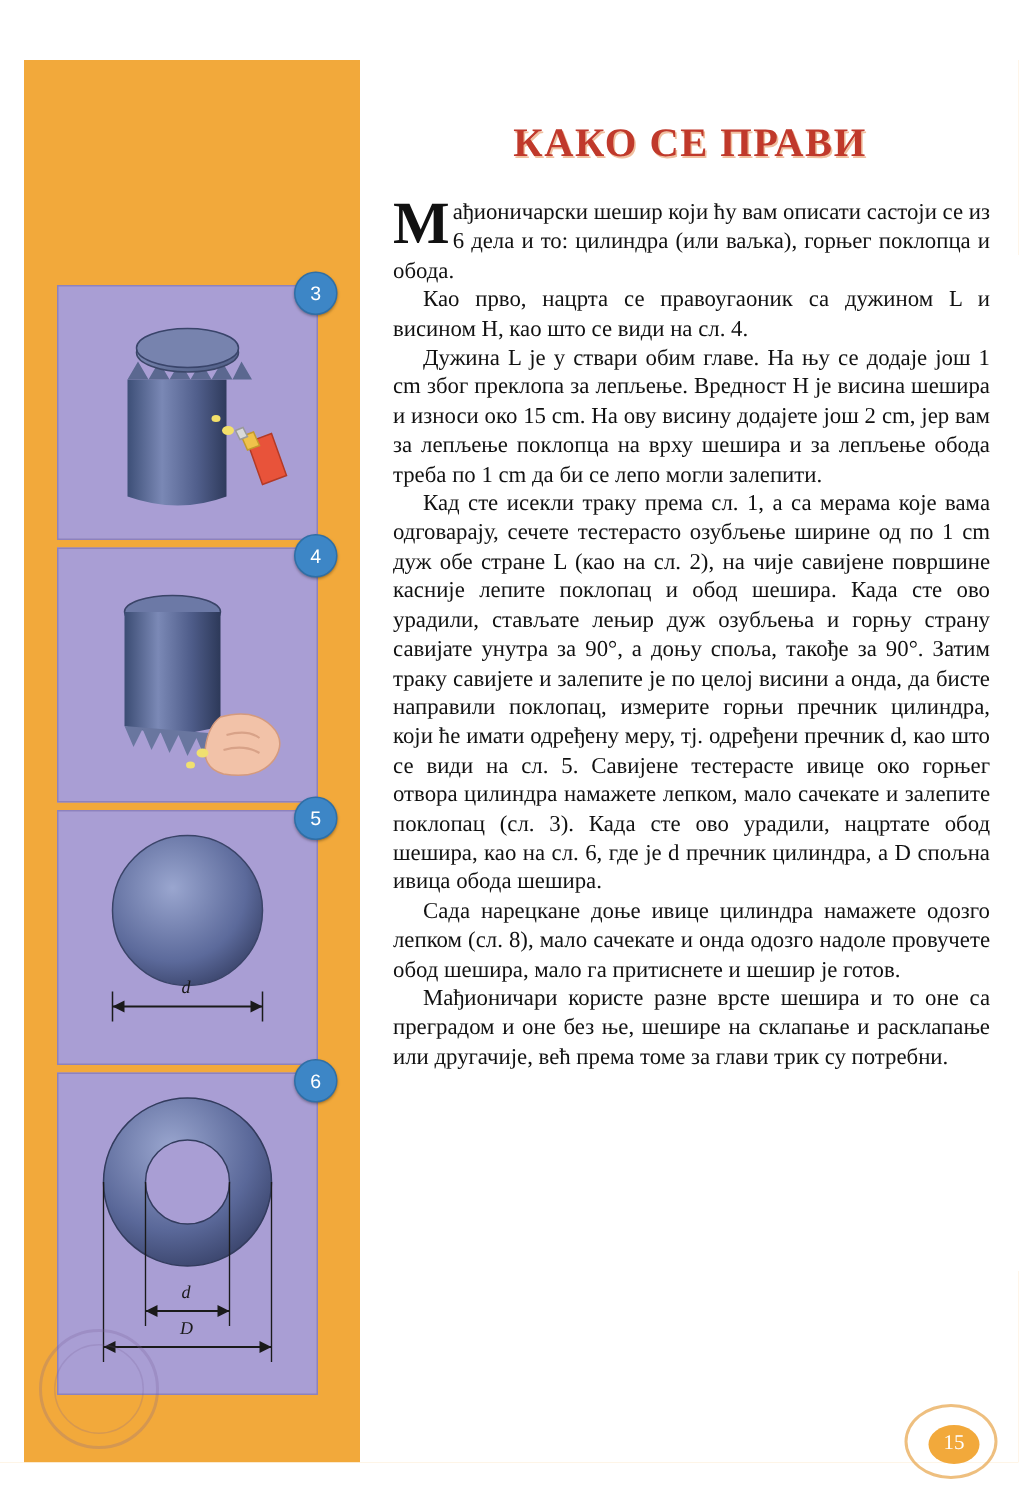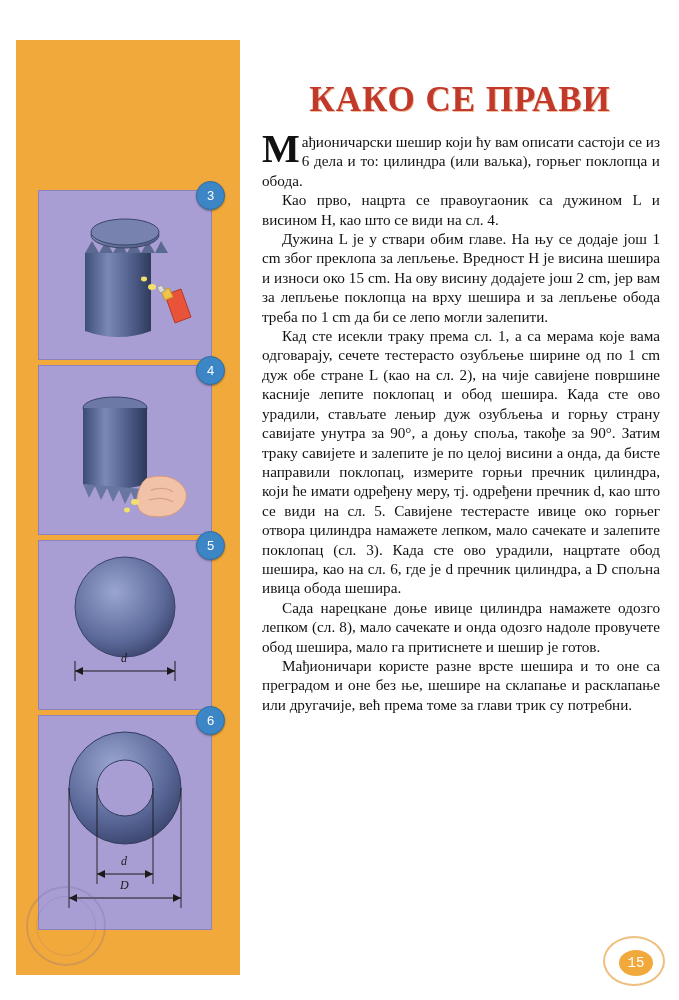--- a/index.html
+++ b/index.html
@@ -63,21 +63,21 @@
     background: #ffffff;
   }
   .title {
     position: absolute;
     left: 250px;
     top: 80px;
     width: 420px;
     text-align: center;
     font-family: "Liberation Serif", serif;
     font-weight: bold;
-    font-size: 35px;
+    font-size: 27px;
     letter-spacing: 1px;
     color: #c0392b;
     text-shadow: 1px 1px 0 #f0c0a0;
   }
   .body-text {
     position: absolute;
     left: 262px;
     top: 132px;
     width: 398px;
     font-size: 15.2px;
@@ -149,21 +149,21 @@
   }
   .page-number {
     position: absolute;
     right: 26px;
     bottom: 24px;
     width: 34px;
     height: 26px;
     border-radius: 50%;
     background: #f2a93b;
     color: #ffffff;
-    font-family: Liberation Mono, monospace;
+    font-family: Liberation Serif, serif;
     font-size: 14px;
     display: flex;
     align-items: center;
     justify-content: center;
   }
   .page-number-ring {
     position: absolute;
     right: 14px;
     bottom: 14px;
     width: 58px;

